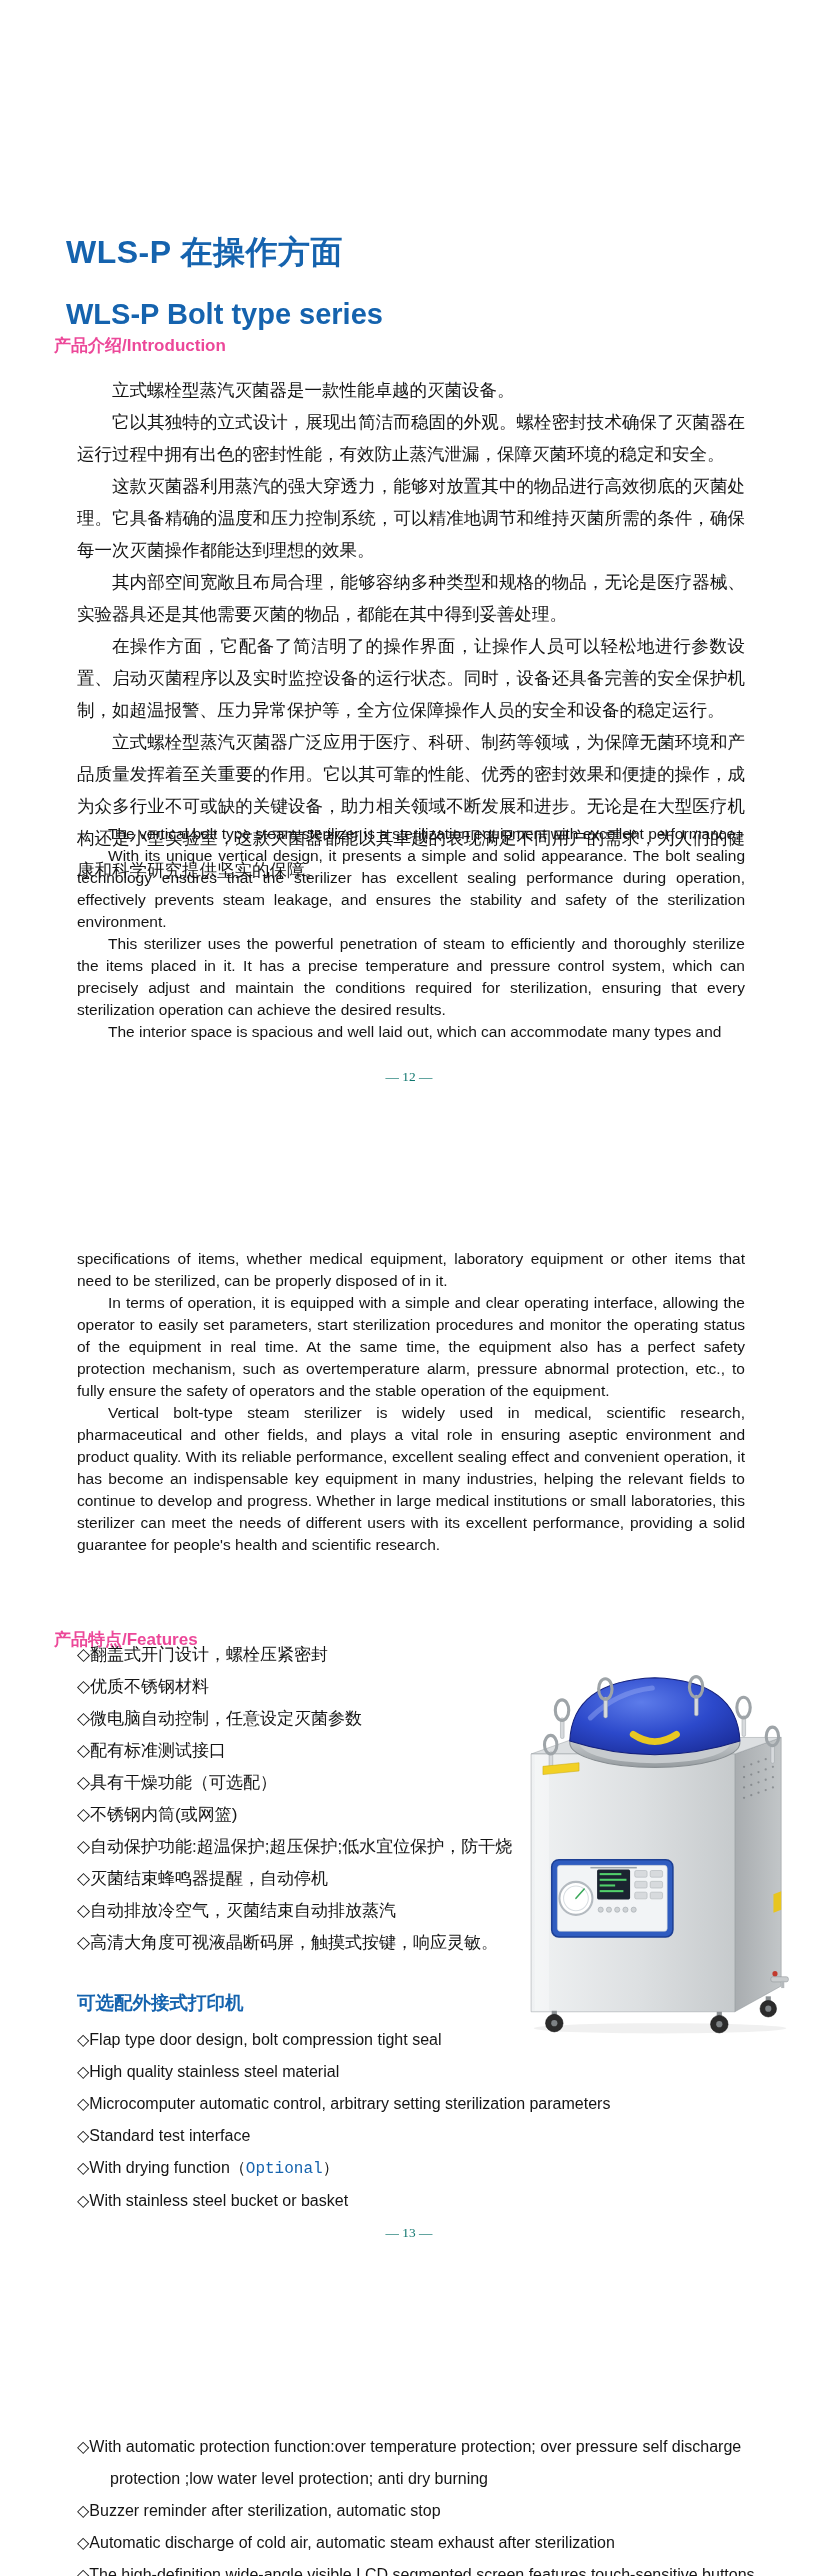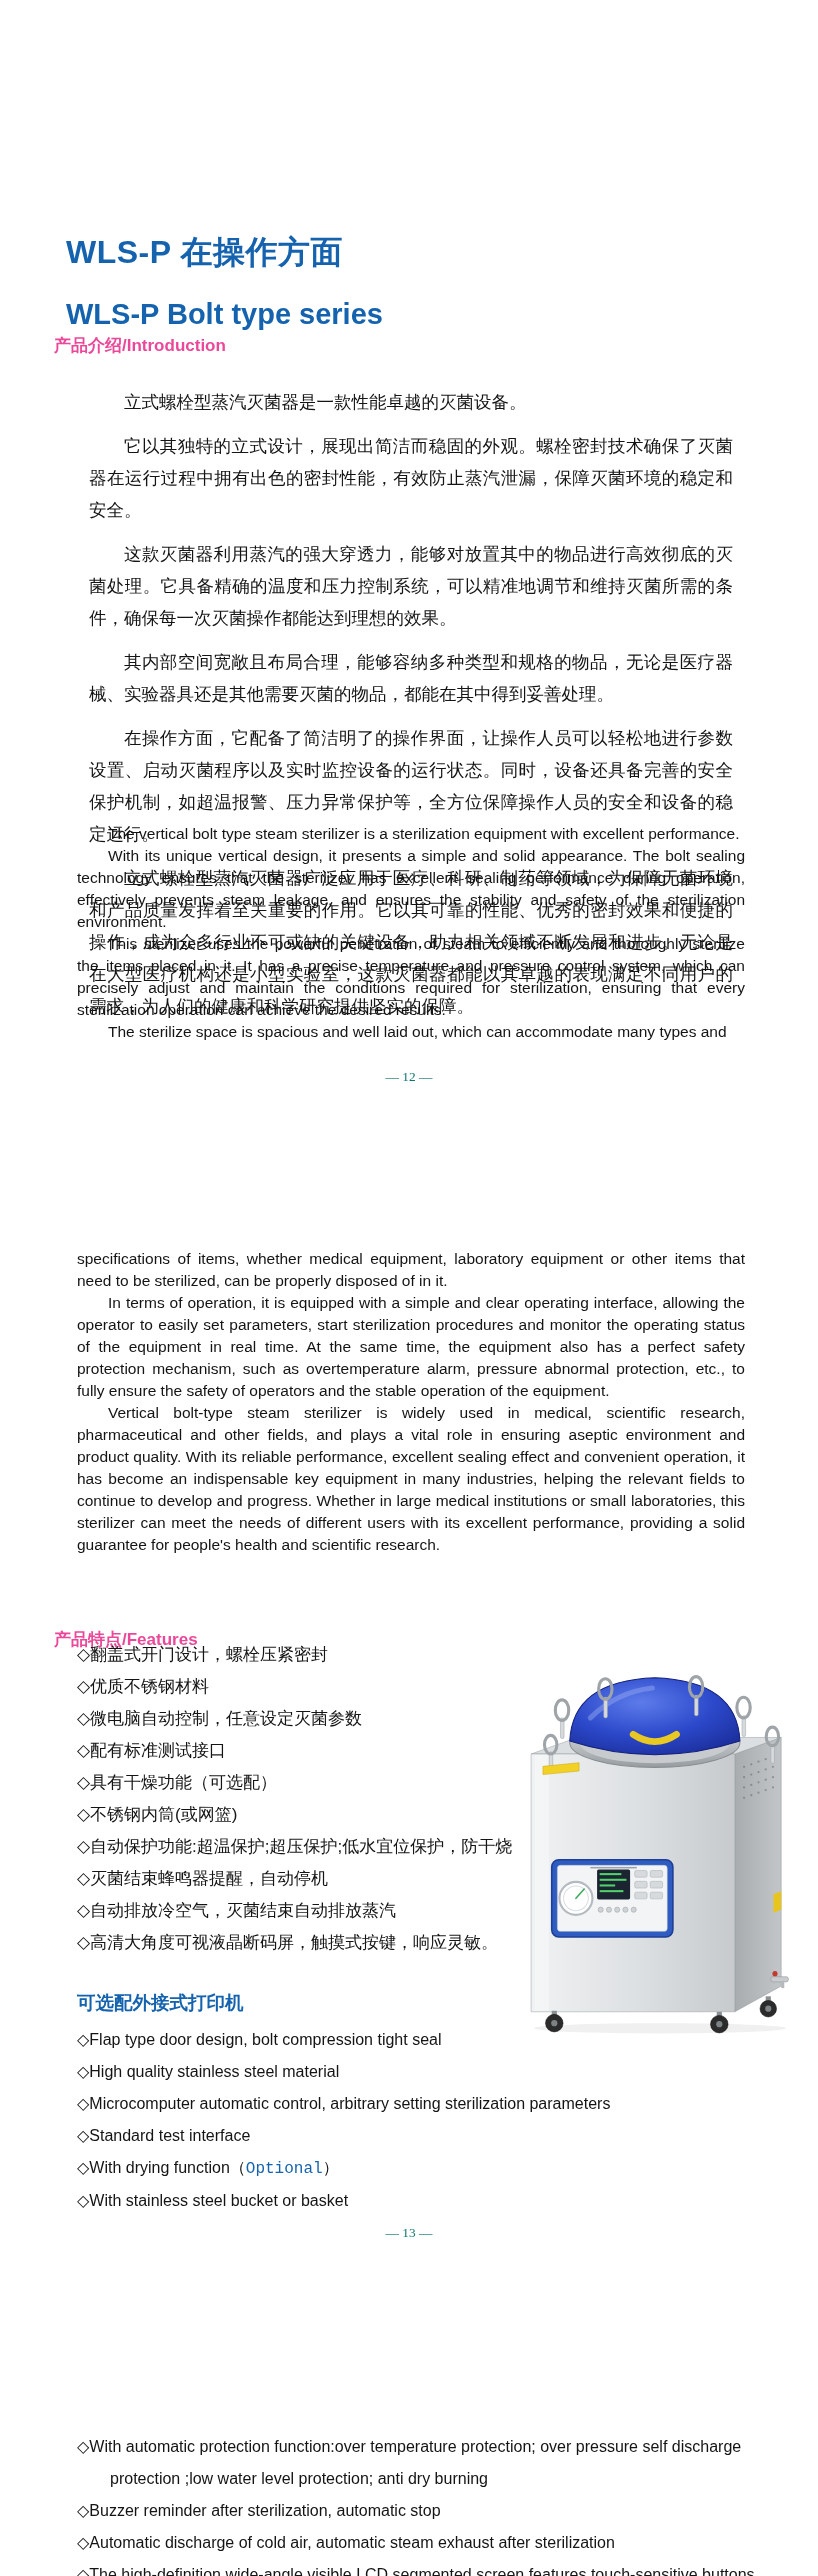--- a/index.html
+++ b/index.html
@@ -4,21 +4,21 @@
 <style>
   html,body{margin:0;padding:0;background:#ffffff;}
   .page{position:relative;width:818px;height:3468px;background:#ffffff;overflow:hidden;
         font-family:"Liberation Sans","DejaVu Sans",sans-serif;color:#141414;}
   .abs{position:absolute;}
   .blue{color:#1563ae;}
   .title-cn{left:66px;top:231px;font-size:32px;font-weight:bold;letter-spacing:0.5px;}
   .title-en{left:66px;top:298px;font-size:29px;font-weight:bold;}
   .h2{left:54px;font-size:17px;font-weight:bold;color:#ec4899;}
   .intro-cn{left:77px;top:374px;width:668px;}
-  .intro-cn p{margin:12px;font-size:17.5px;line-height:32px;text-indent:2em;text-align:justify;}
+  .intro-cn p{margin:0;font-size:17.5px;line-height:32px;text-indent:2em;text-align:justify;}
   .intro-en{left:77px;top:823px;width:668px;}
   .intro-en2{left:77px;top:1248px;width:668px;}
   .intro-en p,.intro-en2 p{margin:0;font-size:15.5px;line-height:22px;text-indent:2em;text-align:justify;}
   .intro-en2 p.noindent{text-indent:0;}
   .marker{left:0;width:818px;text-align:center;font-family:"Liberation Serif","DejaVu Serif",serif;
           font-size:13.4px;color:#0f766e;}
   .feat-cn{left:77px;top:1639px;width:443px;}
   .feat-cn li{font-size:17px;line-height:32px;}
   .feat-en{left:77px;top:2024px;width:680px;}
   .feat-en li{font-size:16px;line-height:32px;}
@@ -45,21 +45,21 @@
       <p>它以其独特的立式设计，展现出简洁而稳固的外观。螺栓密封技术确保了灭菌器在运行过程中拥有出色的密封性能，有效防止蒸汽泄漏，保障灭菌环境的稳定和安全。</p>
       <p>这款灭菌器利用蒸汽的强大穿透力，能够对放置其中的物品进行高效彻底的灭菌处理。它具备精确的温度和压力控制系统，可以精准地调节和维持灭菌所需的条件，确保每一次灭菌操作都能达到理想的效果。</p>
       <p>其内部空间宽敞且布局合理，能够容纳多种类型和规格的物品，无论是医疗器械、实验器具还是其他需要灭菌的物品，都能在其中得到妥善处理。</p>
       <p>在操作方面，它配备了简洁明了的操作界面，让操作人员可以轻松地进行参数设置、启动灭菌程序以及实时监控设备的运行状态。同时，设备还具备完善的安全保护机制，如超温报警、压力异常保护等，全方位保障操作人员的安全和设备的稳定运行。</p>
       <p>立式螺栓型蒸汽灭菌器广泛应用于医疗、科研、制药等领域，为保障无菌环境和产品质量发挥着至关重要的作用。它以其可靠的性能、优秀的密封效果和便捷的操作，成为众多行业不可或缺的关键设备，助力相关领域不断发展和进步。无论是在大型医疗机构还是小型实验室，这款灭菌器都能以其卓越的表现满足不同用户的需求，为人们的健康和科学研究提供坚实的保障。</p>
     </div>
   <div class="abs intro-en">
       <p>The vertical bolt type steam sterilizer is a sterilization equipment with excellent performance.</p>
       <p>With its unique vertical design, it presents a simple and solid appearance. The bolt sealing technology ensures that the sterilizer has excellent sealing performance during operation, effectively prevents steam leakage, and ensures the stability and safety of the sterilization environment.</p>
       <p>This sterilizer uses the powerful penetration of steam to efficiently and thoroughly sterilize the items placed in it. It has a precise temperature and pressure control system, which can precisely adjust and maintain the conditions required for sterilization, ensuring that every sterilization operation can achieve the desired results.</p>
-      <p>The sterilize space is spacious and well laid out, which can accommodate many types and</p>
+      <p>The interior space is spacious and well laid out, which can accommodate many types and</p>
     </div>
 
   <div class="abs marker" style="top:1069px;">— 12 —</div>
 
   <div class="abs intro-en2">
       <p class="noindent">specifications of items, whether medical equipment, laboratory equipment or other items that need to be sterilized, can be properly disposed of in it.</p>
       <p>In terms of operation, it is equipped with a simple and clear operating interface, allowing the operator to easily set parameters, start sterilization procedures and monitor the operating status of the equipment in real time. At the same time, the equipment also has a perfect safety protection mechanism, such as overtemperature alarm, pressure abnormal protection, etc., to fully ensure the safety of operators and the stable operation of the equipment.</p>
       <p>Vertical bolt-type steam sterilizer is widely used in medical, scientific research, pharmaceutical and other fields, and plays a vital role in ensuring aseptic environment and product quality. With its reliable performance, excellent sealing effect and convenient operation, it has become an indispensable key equipment in many industries, helping the relevant fields to continue to develop and progress. Whether in large medical institutions or small laboratories, this sterilizer can meet the needs of different users with its excellent performance, providing a solid guarantee for people's health and scientific research.</p>
     </div>
 

